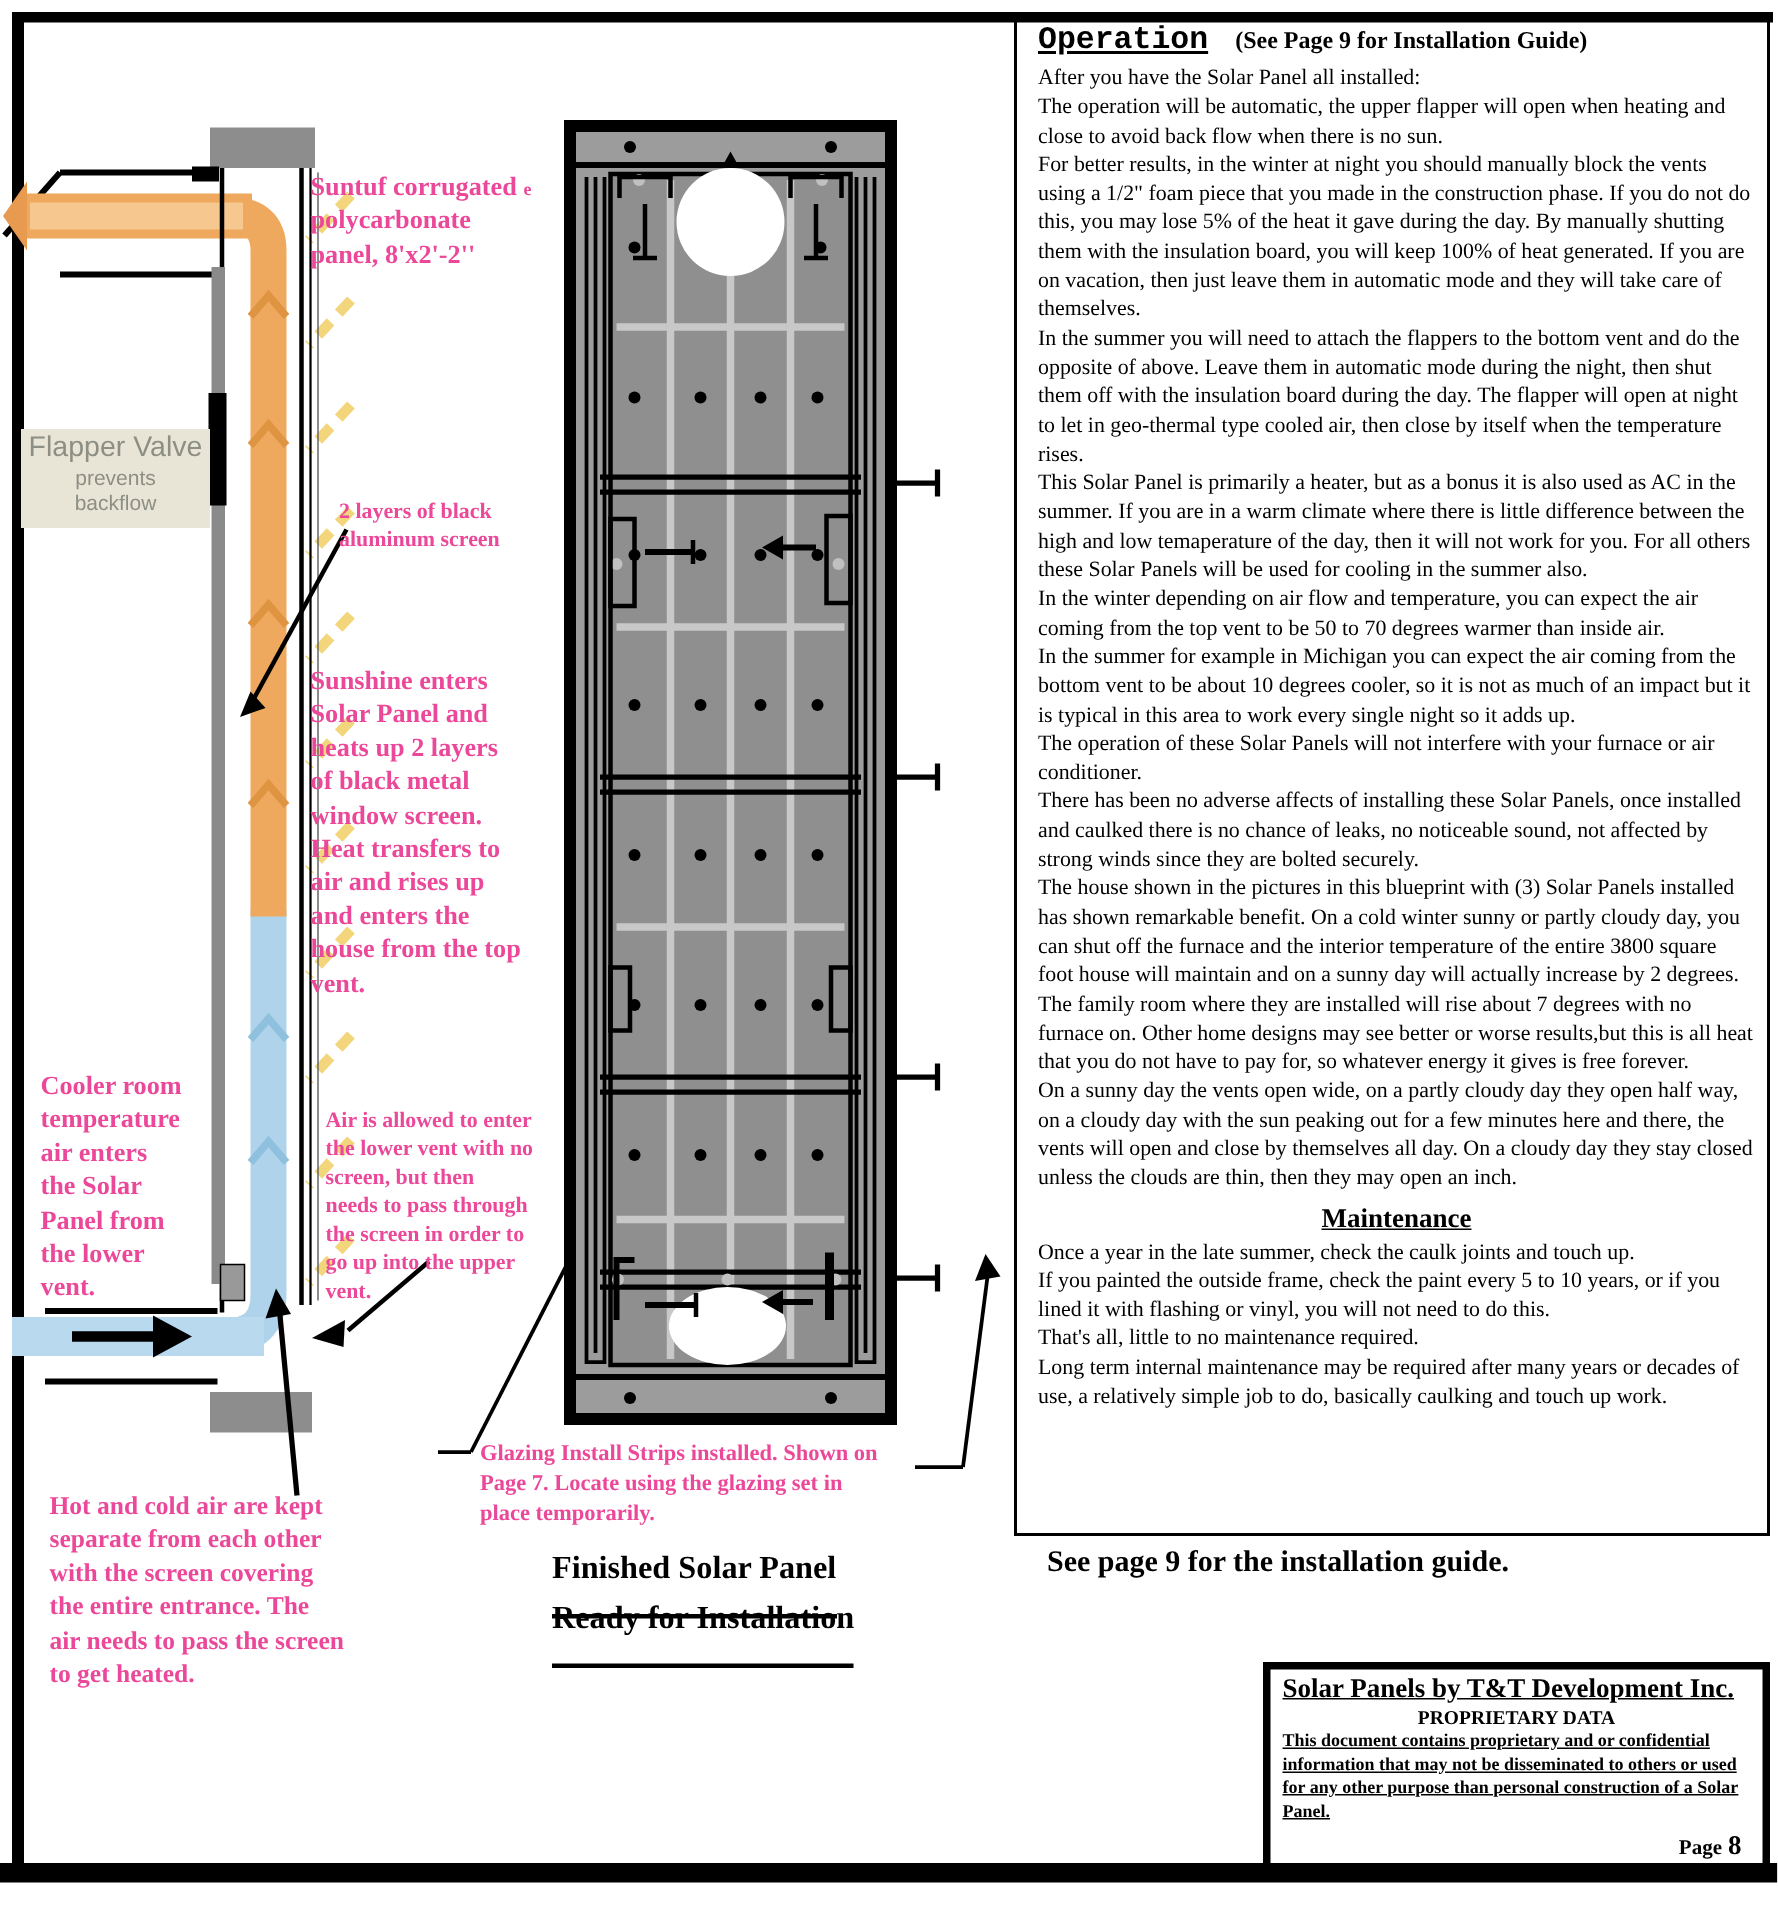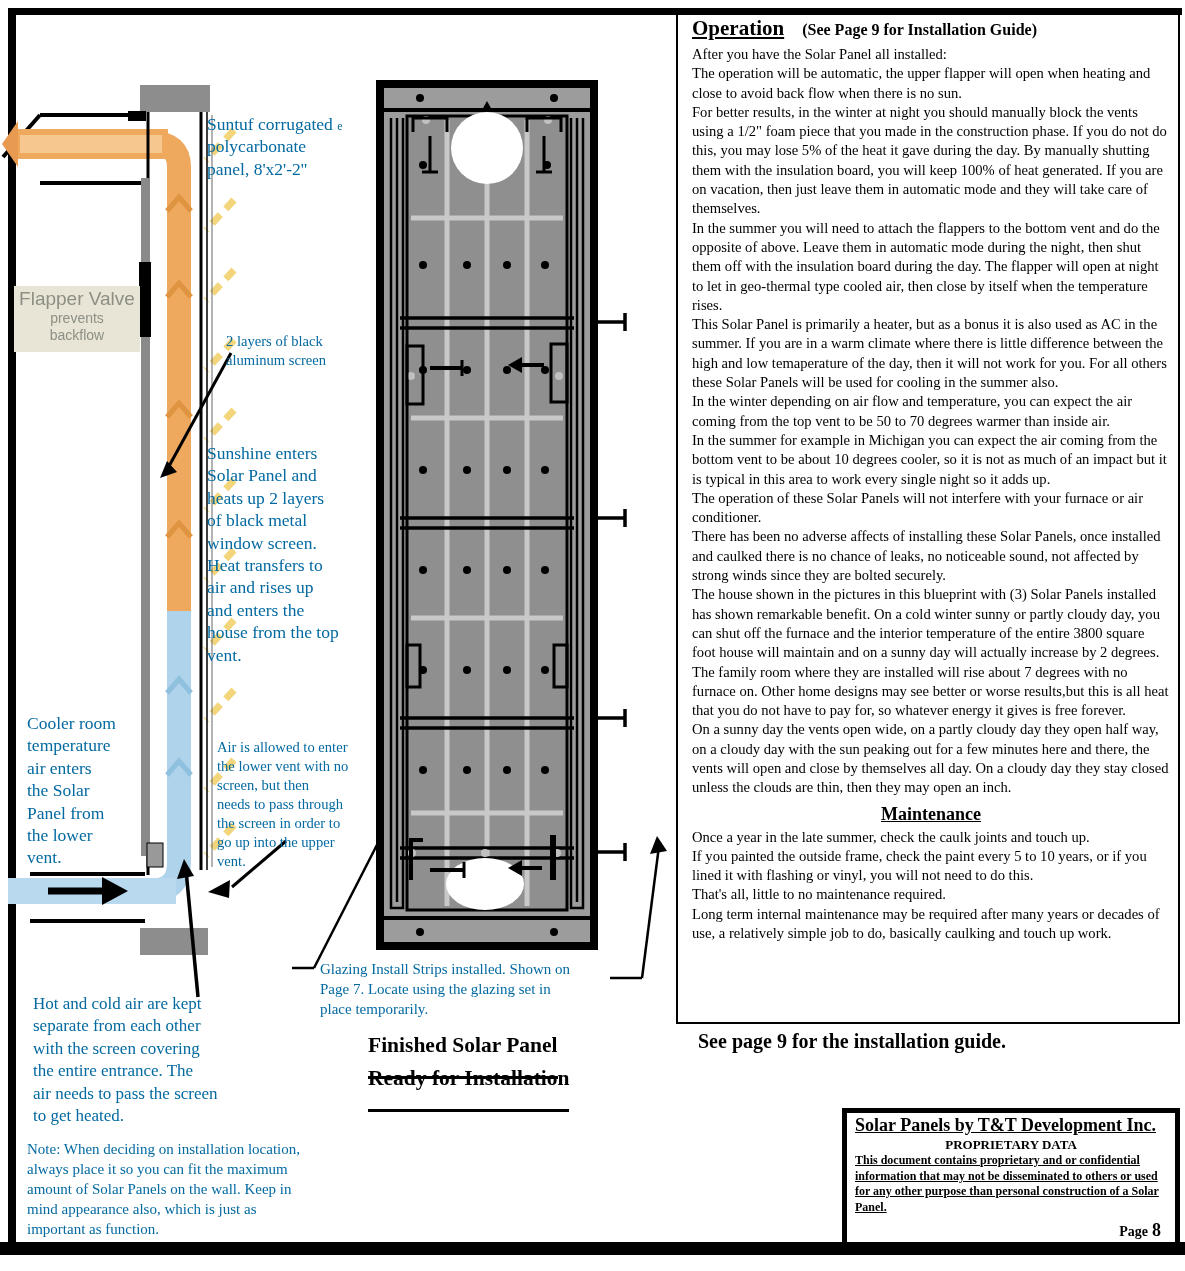--- a/index.html
+++ b/index.html
@@ -1,39 +1,39 @@
 <!DOCTYPE html>
 <html><head>
 <meta charset="utf-8">
 <style>
   html,body{margin:0;padding:0;background:#ffffff;}
   #page{position:relative;width:1185px;height:1271px;background:#ffffff;
         font-family:"Liberation Serif", serif;color:#000;overflow:hidden;}
   .bar{position:absolute;background:#000;}
   
-  .dlabel{position:absolute;font-weight:normal;white-space:pre-line;color:#0369a1;}
+  .dlabel{position:absolute;font-weight:bold;white-space:pre-line;color:#ec4899;}
   .big{font-size:17.5px;line-height:1.28;}
   .mid{font-size:14.6px;line-height:1.3;}
   .note{font-size:15px;line-height:1.33;}
   .sub-e{font-size:12px;}
   
   #flapper-box{position:absolute;left:14px;top:286px;width:126px;height:66px;
     background:#e9e5d6;color:#8d8f85;text-align:center;
     font-family:"Liberation Sans",sans-serif;}
   #flapper-box .t1{font-size:19px;line-height:22px;padding-top:2px;}
   #flapper-box .t2{font-size:14px;line-height:17px;white-space:pre-line;}
   
   .finished{position:absolute;font-weight:bold;font-size:21.5px;
     border-bottom:3px solid #000;padding-bottom:18px;}
   
   #op-box{position:absolute;left:676px;top:8px;width:504px;height:1016px;
     border:2px solid #000;border-top:none;box-sizing:border-box;
     padding:6px 8px 0 14px;}
   #op-head{margin:2px 0 4px 0;}
-  #op-title{font-size:21px;font-weight:bold;text-decoration:underline;}
+  #op-title{font-size:21px;font-weight:bold;text-decoration:underline;font-family:Liberation Mono, monospace;}
   #op-sub{font-size:16px;font-weight:bold;margin-left:14px;}
   .para p{margin:0;font-size:14.6px;line-height:19.3px;}
   #maint-title{text-align:center;font-size:18px;font-weight:bold;
     text-decoration:underline;margin:6px 0 3px 0;}
   #see-page{position:absolute;left:698px;top:1030px;font-size:20px;font-weight:bold;}
   
   #tt-box{position:absolute;left:842px;top:1108px;width:338px;height:140px;
     border:5px solid #000;box-sizing:border-box;padding:2px 8px;}
   #tt-title{font-size:18px;font-weight:bold;text-decoration:underline;white-space:nowrap;}
   #tt-head{text-align:center;font-size:13px;font-weight:bold;margin-top:1px;}
@@ -281,25 +281,20 @@
 needs to pass through
 the screen in order to
 go up into the upper
 vent.</div>
   <div class="dlabel" style="left:33px;top:993px;font-size:17px;line-height:1.32;">Hot and cold air are kept
 separate from each other
 with the screen covering
 the entire entrance.  The
 air needs  to pass the screen
 to get heated.</div>
-  <div class="dlabel note" style="left:27px;top:1140px;font-size:15px;">Note:  When deciding on installation location,
-always place it so you can fit the maximum
-amount of Solar Panels on the wall.  Keep in
-mind appearance also, which is just as
-important as function.</div>
 
   <div class="dlabel note" style="left:320px;top:960px;">Glazing Install Strips installed.  Shown on
 Page 7.  Locate using the glazing set in
 place temporarily.</div>
   <div class="finished" style="left:368px;top:1033px;">Finished Solar Panel</div>
   <div class="finished" style="left:368px;top:1066px;">Ready for Installation</div>
 
   <div id="op-box">
     <div id="op-head">
       <span id="op-title">Operation</span>

